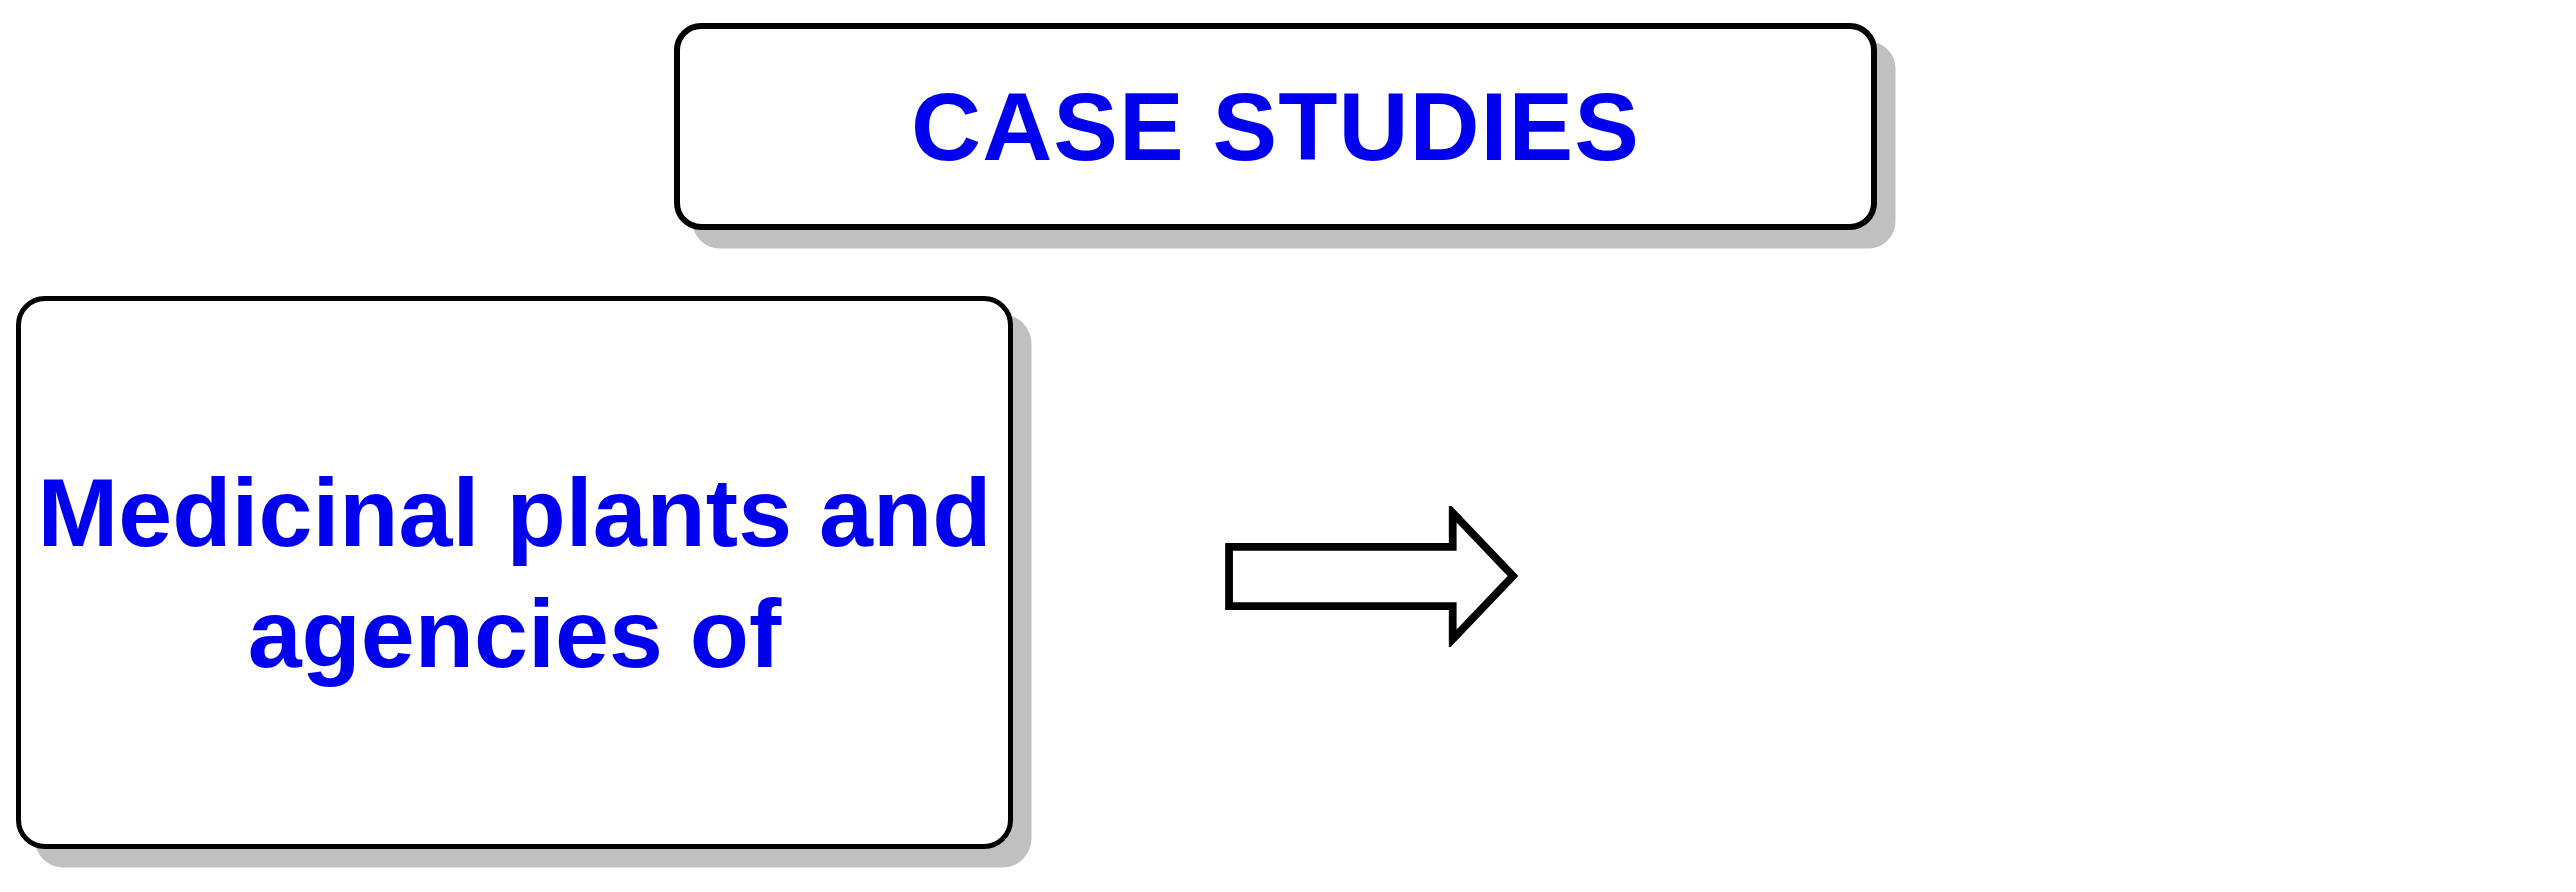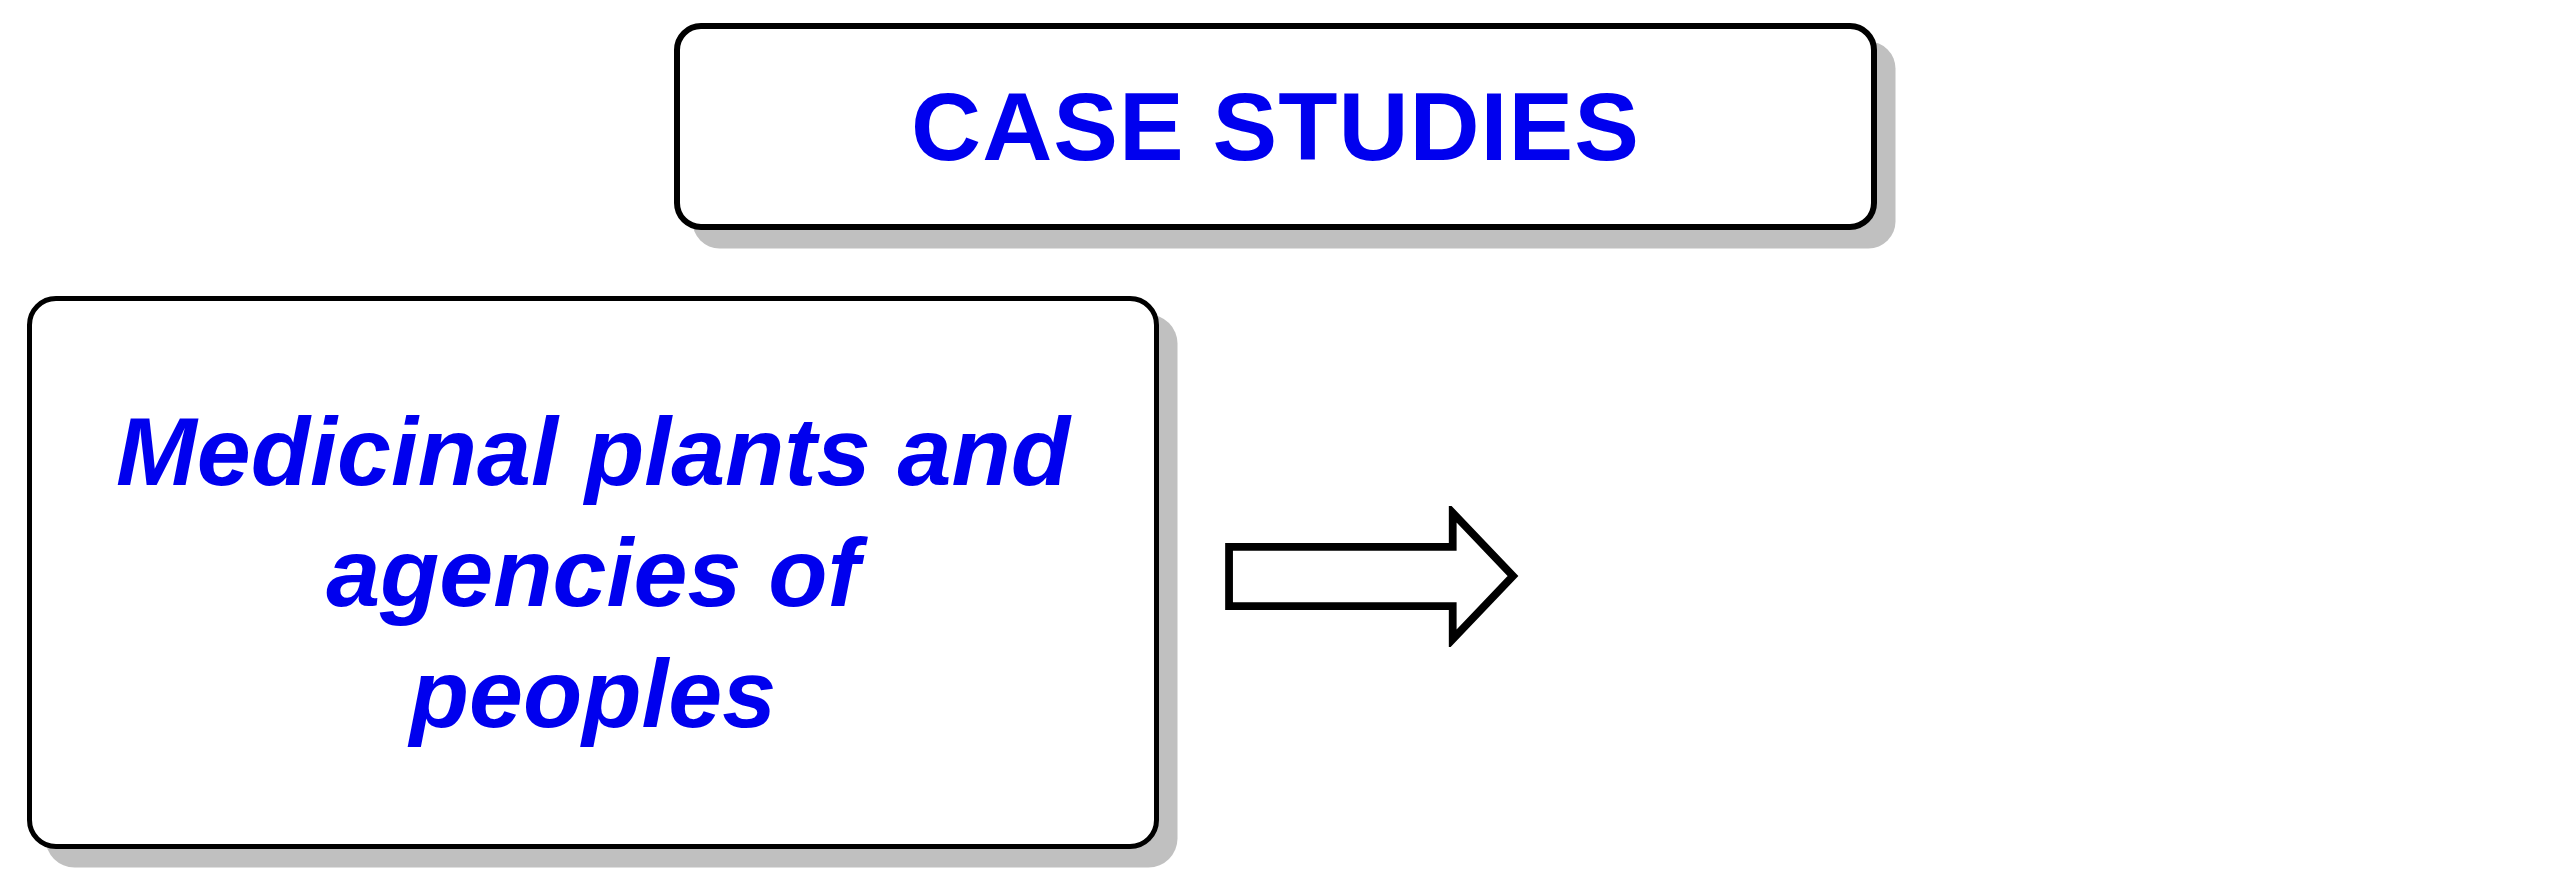--- a/index.html
+++ b/index.html
@@ -30,22 +30,22 @@
     justify-content: center;
     text-align: left;
   }
   .box-title {
     left: 674px; top: 23px;
     width: 1203px; height: 207px;
     border-width: 6.8px;
     border-radius: 27px;
   }
   .box-left {
-    left: 27px; top: 296px;
-    width: 1132px; height: 553px; font-style: italic;
+    left: 16px; top: 296px;
+    width: 997px; height: 553px;
   }
   .box-right {
     left: 1547px; top: 297px;
     width: 984px; height: 552px;
   }
   .blue-text {
     color: var(--text-blue);
     font-weight: bold;
     font-size: 97px;
     line-height: 121px;
@@ -67,21 +67,20 @@
 
 <div class="canvas">
 
   <div class="box box-title">
     <div class="blue-text title-text">CASE STUDIES</div>
   </div>
 
   <div class="box box-left">
     <div class="blue-text">Medicinal plants and</div>
     <div class="blue-text">agencies of</div>
-    <div class="blue-text">peoples</div>
   </div>
 
   <div class="arrow-wrap">
     <svg viewBox="0 0 310 145" xmlns="http://www.w3.org/2000/svg" aria-hidden="true">
       <polygon points="8,42 238,42 238,7 300,72 238,137 238,103 8,103" fill="#FFFFFF" stroke="#000000" stroke-width="8" stroke-linejoin="miter"></polygon>
     </svg>
   </div>
 
 
 </div>

